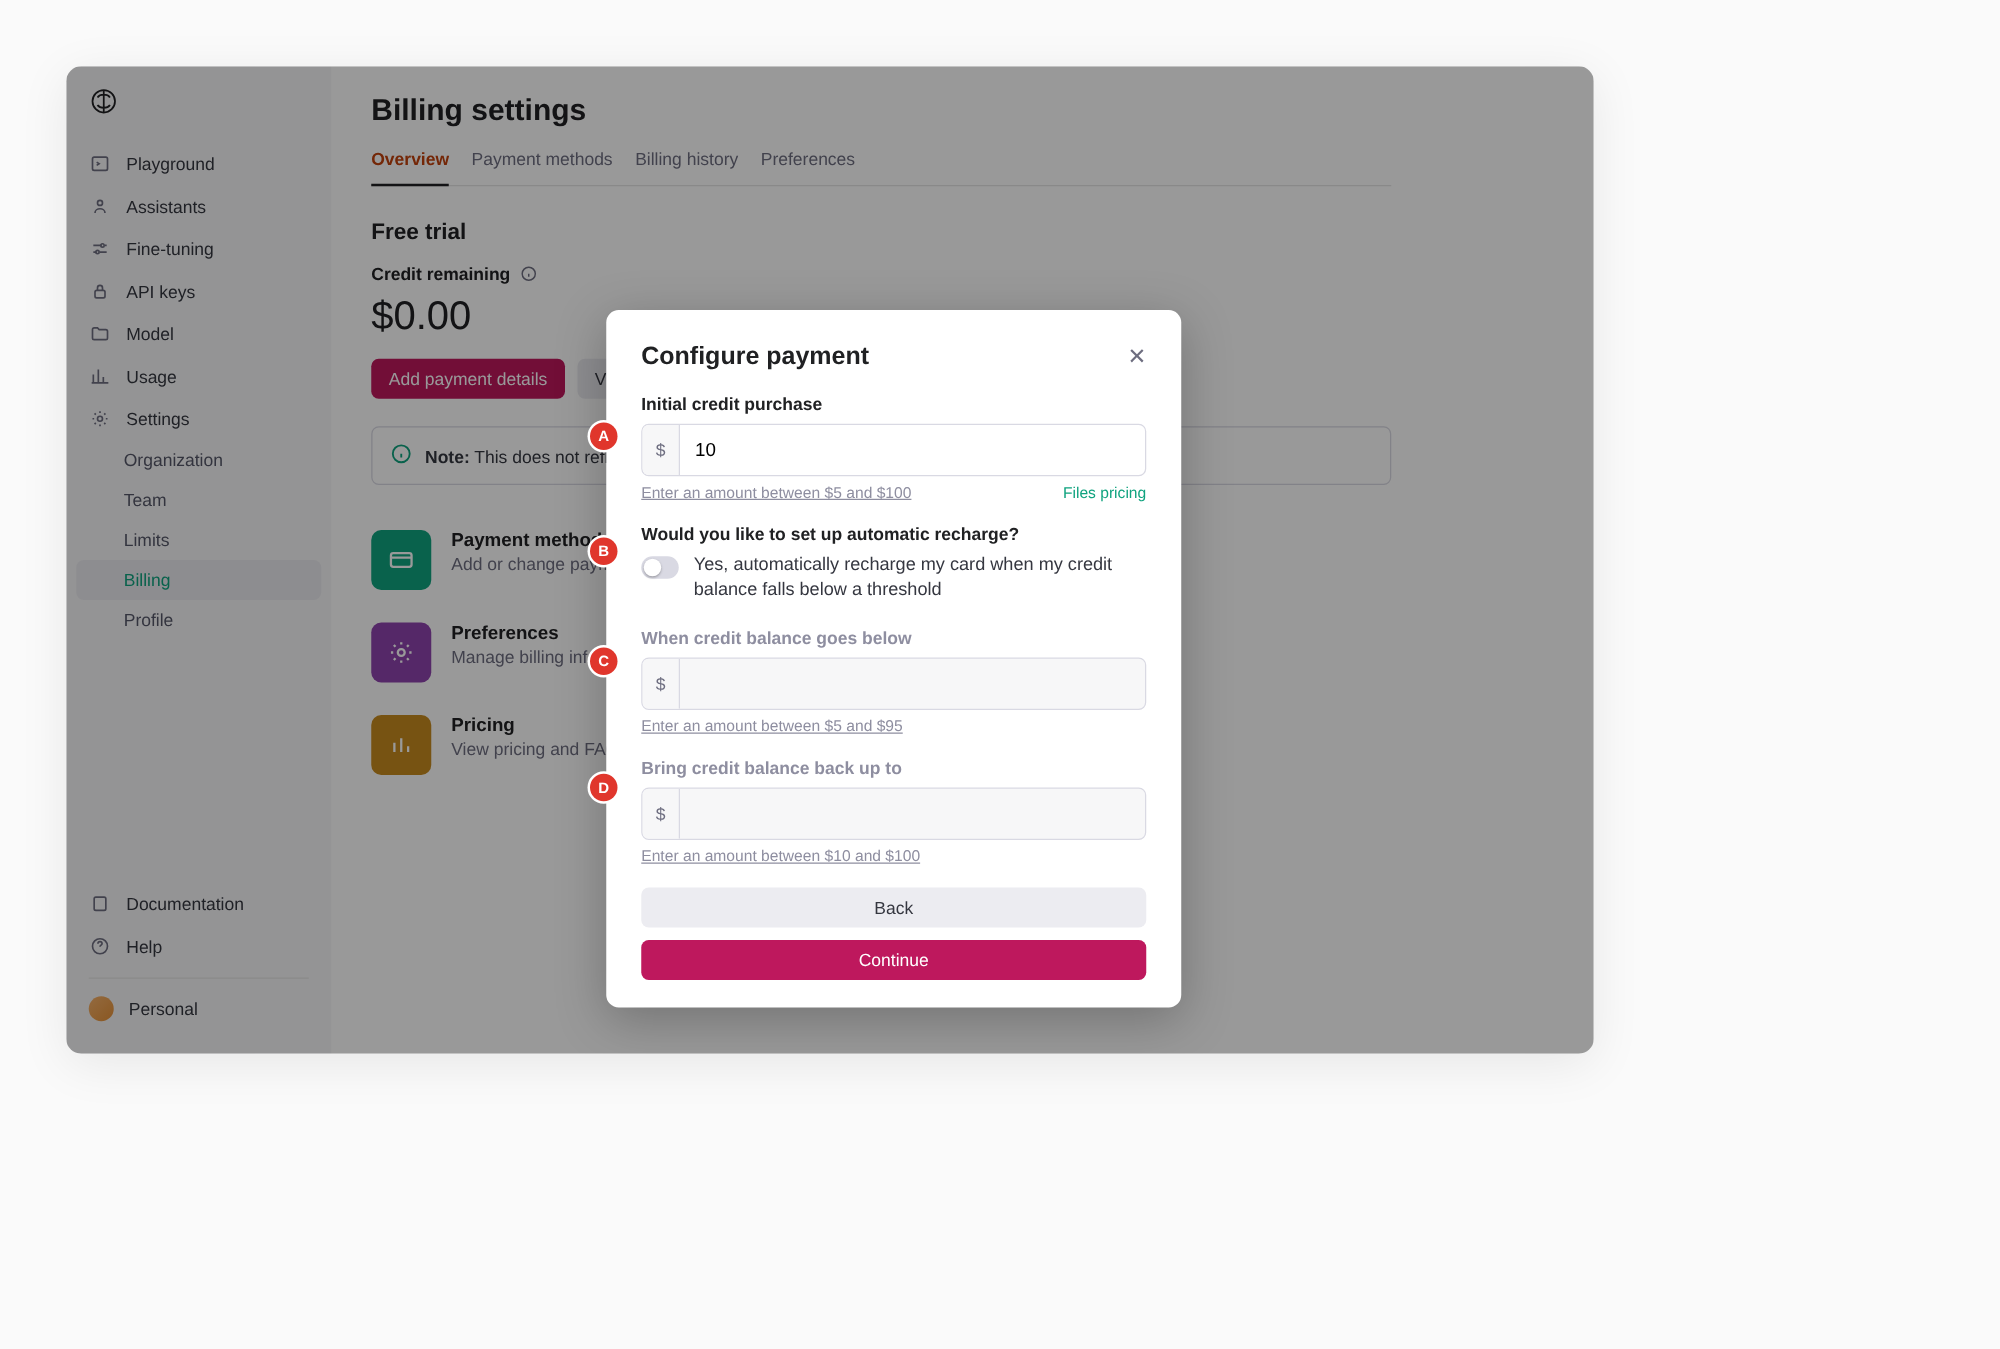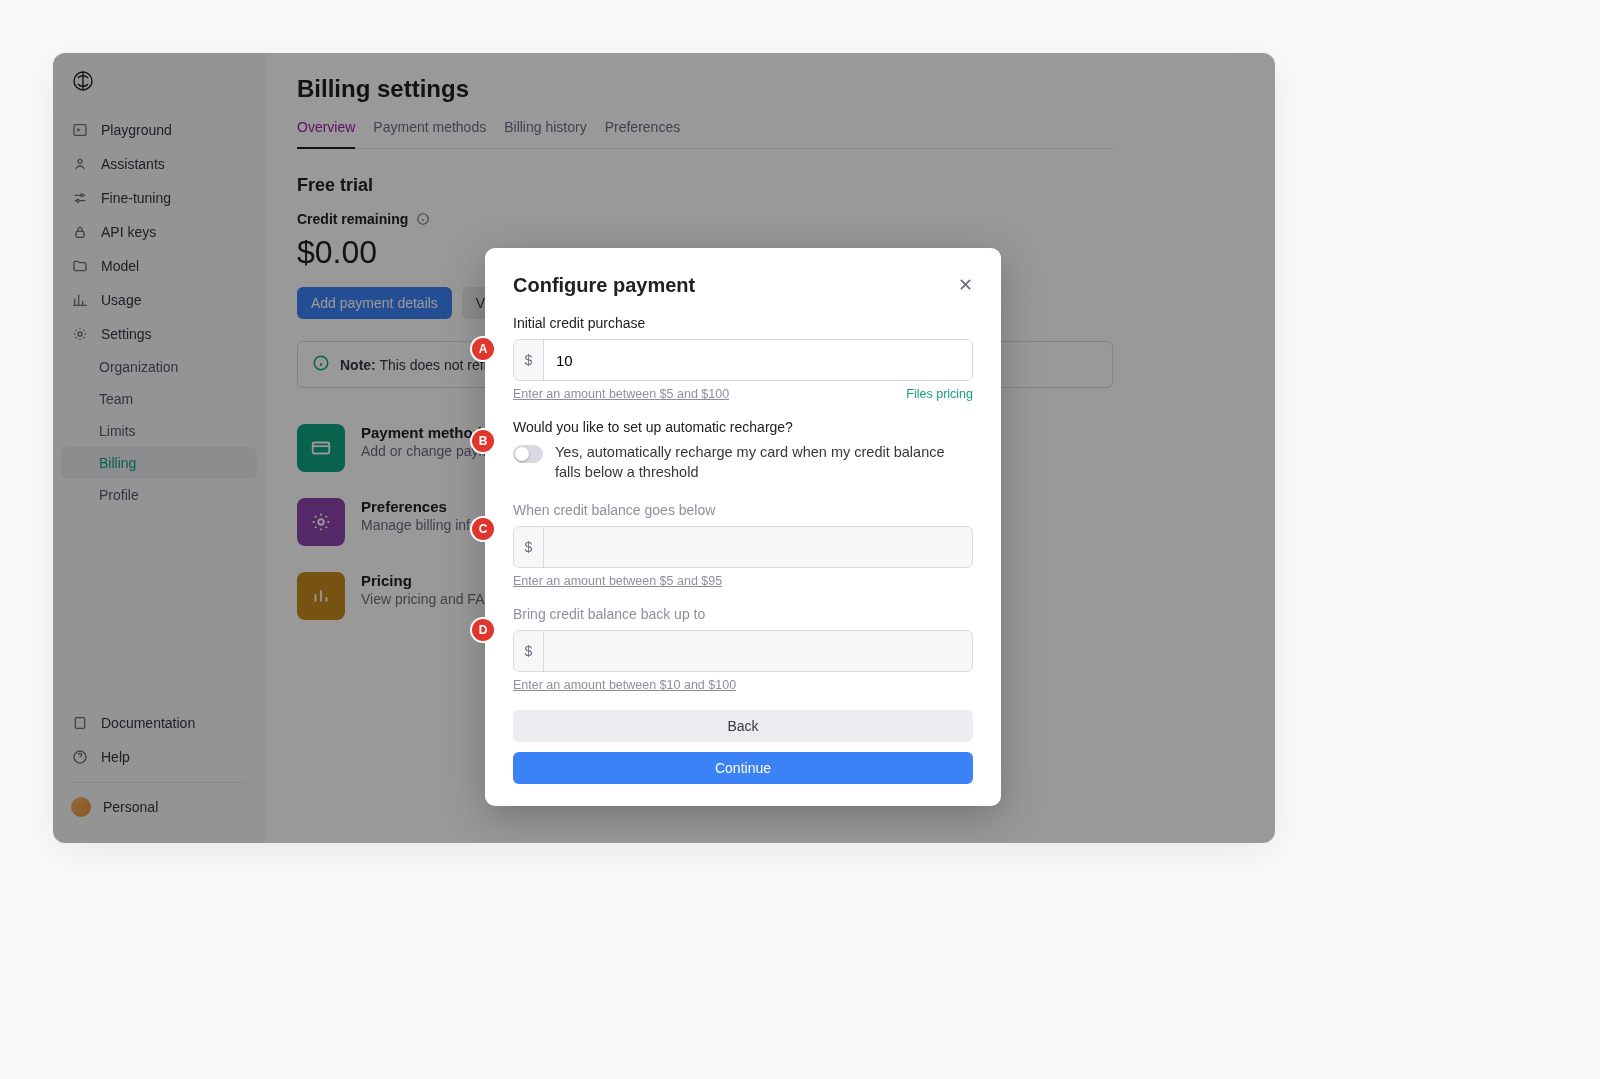--- a/index.html
+++ b/index.html
@@ -16,44 +16,44 @@
   .nav-icon svg { stroke: currentColor; }
   .sidebar-footer { padding: 6px 8px; }
   .footer-item { display: flex; align-items: center; gap: 12px; padding: 8px 10px; font-size: 14px; color: #353740; }
   .footer-sep { border-top: 1px solid #e5e5e5; margin: 8px 10px 6px; }
   .avatar { width: 20px; height: 20px; border-radius: 50%; background: linear-gradient(135deg,#f6b26b,#e69138); }
   .main { flex: 1; overflow: auto; }
   .main-inner { padding: 22px 32px; max-width: 880px; }
   .h1 { font-size: 24px; font-weight: 700; color: #202123; margin-bottom: 8px; }
   .tabs { display: flex; gap: 18px; border-bottom: 1px solid #e5e5e5; margin-bottom: 26px; }
   .tab { padding: 8px 0 12px; font-size: 14px; color: #6e6e80; cursor: pointer; }
-  .tab.active { color: #a21caf; font-weight: 400; border-bottom: 2px solid #202123; margin-bottom: -1px; }
+  .tab.active { color: #c2410c; font-weight: 700; border-bottom: 2px solid #202123; margin-bottom: -1px; }
   .h2 { font-size: 18px; font-weight: 700; color: #202123; margin-bottom: 14px; }
   .label-row { display: flex; align-items: center; gap: 6px; font-size: 14px; font-weight: 600; color: #202123; margin-bottom: 6px; }
   .credit-amount { font-size: 32px; font-weight: 500; color: #202123; margin-bottom: 16px; }
   .btn-row { display: flex; gap: 10px; margin-bottom: 22px; }
   .btn { padding: 8px 14px; border-radius: 6px; font-size: 14px; font-weight: 500; border: none; cursor: pointer; }
-  .btn.primary { background: #3b82f6; color: #fff; }
+  .btn.primary { background: #be185d; color: #fff; }
   .btn.secondary { background: #ececf1; color: #353740; }
   .note-box { border: 1px solid #d9d9e3; border-radius: 6px; padding: 12px 14px; display: flex; align-items: center; gap: 10px; font-size: 14px; color: #353740; margin-bottom: 36px; }
   .note-icon { color: #10a37f; }
   .card-row { display: flex; gap: 16px; align-items: flex-start; margin-bottom: 26px; }
   .card-icon { width: 48px; height: 48px; border-radius: 8px; display: flex; align-items: center; justify-content: center; color: #fff; flex-shrink: 0; }
   .card-icon.green { background: #10a37f; }
   .card-icon.purple { background: #8e44ad; }
   .card-icon.orange { background: #c78a1f; }
   .card-title { font-size: 15px; font-weight: 600; color: #202123; margin-bottom: 2px; }
   .card-sub  { font-size: 14px; color: #6e6e80; }
 
   .overlay { position: absolute; inset: 0; background: rgba(0,0,0,0.4); display: flex; align-items: flex-start; justify-content: center; }
-  .modal { position: absolute; left: 432px; top: 195px; width: 516px; background: #fff; border-radius: 10px; padding: 26px 28px 22px; box-shadow: 0 10px 40px rgba(0,0,0,0.25); }
+  .modal { position: absolute; left: 432px; top: 195px; width: 460px; background: #fff; border-radius: 10px; padding: 26px 28px 22px; box-shadow: 0 10px 40px rgba(0,0,0,0.25); }
   .modal-head { display:flex; justify-content:space-between; align-items:flex-start; margin-bottom:18px; }
   .modal-title { font-size: 20px; font-weight: 700; color: #202123; }
   .close-x { font-size: 18px; color: #6e6e80; cursor: pointer; background:none; border:none; }
-  .field-label { font-size: 14px; font-weight: 400; color: #202123; margin-bottom: 8px; }
+  .field-label { font-size: 14px; font-weight: 700; color: #202123; margin-bottom: 8px; }
   .field-label.muted { color: #8e8ea0; }
   .input-wrap { display: flex; border: 1px solid #d9d9e3; border-radius: 6px; overflow: hidden; height: 42px; margin-bottom: 6px; }
   .input-wrap.muted { background: #f7f7f8; }
   .prefix { width: 30px; background: #f7f7f8; border-right: 1px solid #d9d9e3; display: flex; align-items: center; justify-content: center; font-size: 14px; color: #6e6e80; }
   .text-input { flex:1; border:none; outline:none; padding: 0 12px; font-size: 15px; background: transparent; }
   .hint-row { display: flex; justify-content: space-between; font-size: 12.5px; margin-bottom: 18px; }
   .hint { color: #8e8ea0; text-decoration: underline; }
   .link-green { color: #10a37f; cursor: pointer; }
   .toggle-row { display:flex; gap:12px; align-items:flex-start; margin-bottom: 20px; }
   .toggle { width: 30px; height: 18px; background: #d9d9e3; border-radius: 9px; position: relative; flex-shrink:0; cursor:pointer; margin-top:2px; }

